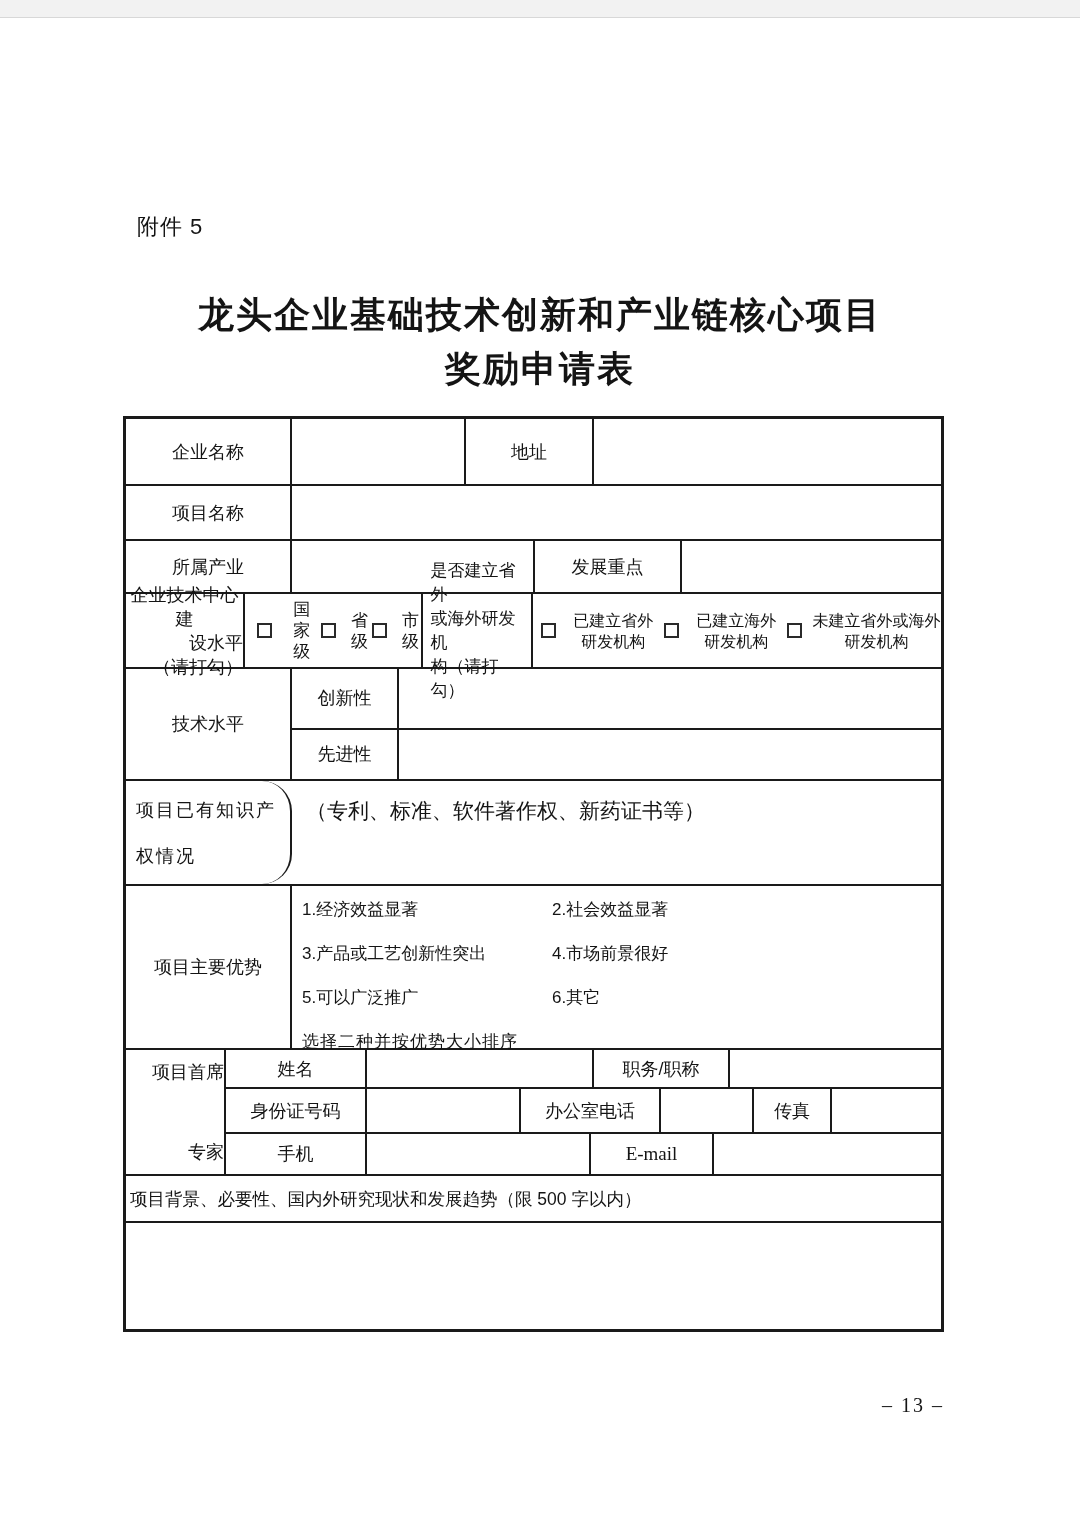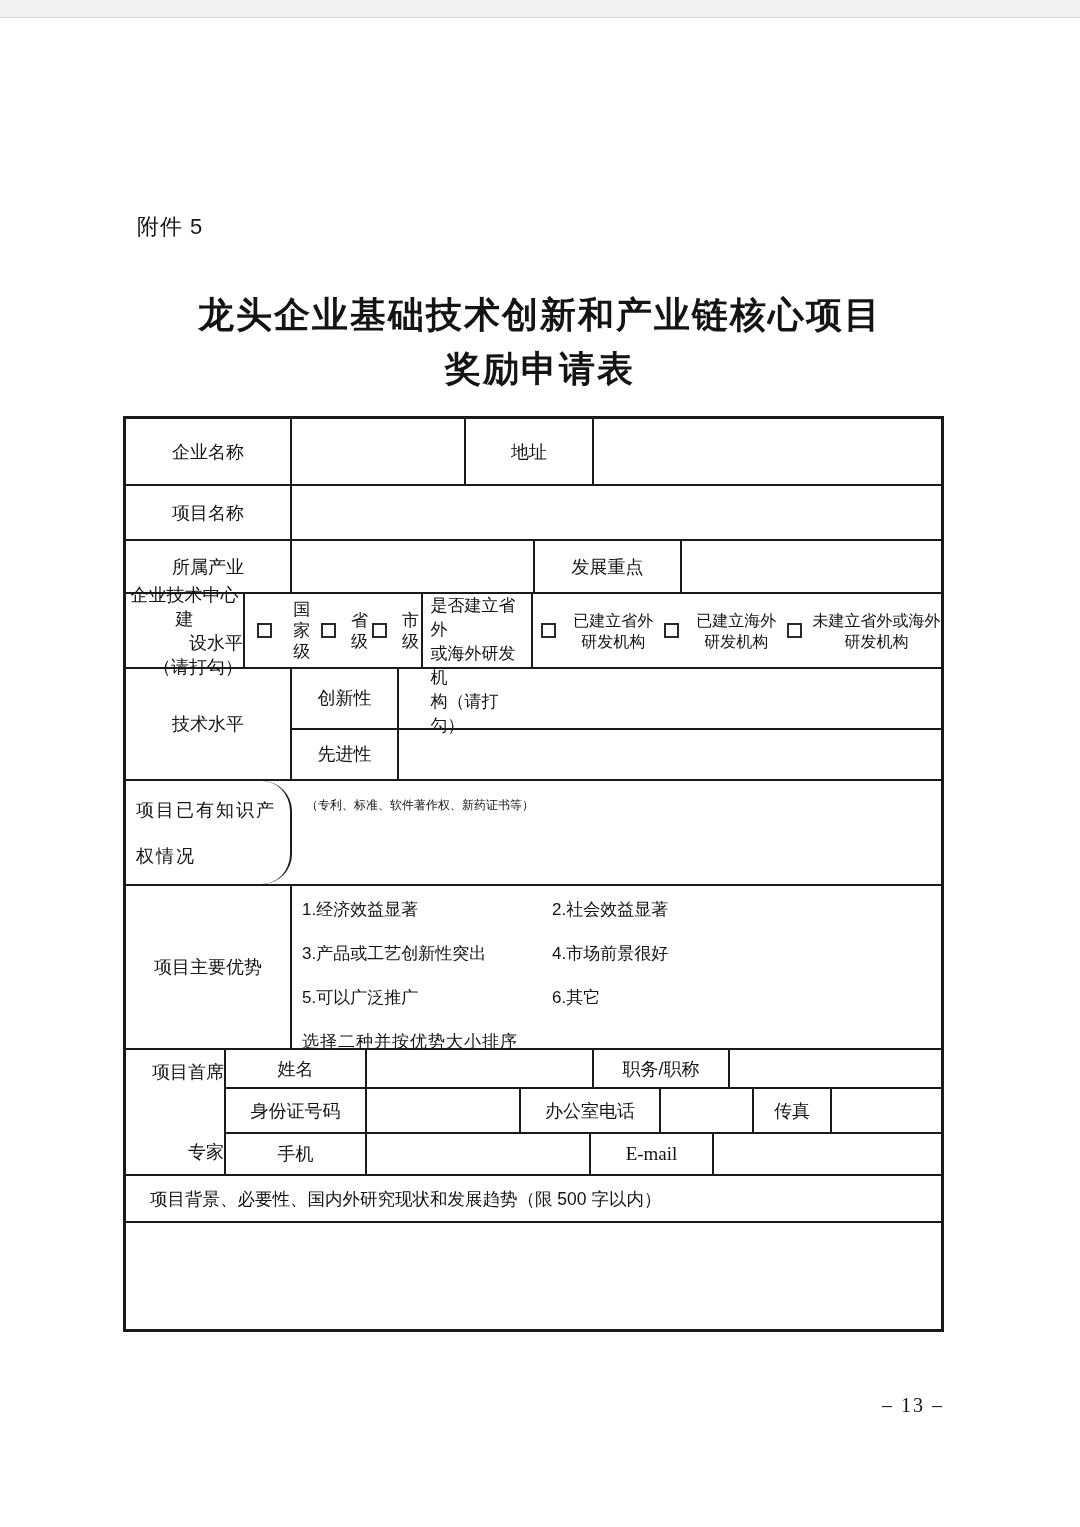--- a/index.html
+++ b/index.html
@@ -30,26 +30,26 @@
   .w154{width:154px} .w166{width:166px} .w174{width:174px} .w224{width:224px}
   .w227{width:227px} .w243{width:243px} .w78{width:78px} .w93{width:93px}
   .h57{height:67px} .h55{height:55px} .h53{height:53px} .h75{height:75px}
   .h112{height:112px} .h105{height:105px} .h164{height:164px} .h126{height:126px}
   .h47{height:47px} .h106{height:106px} .h40{height:40px} .h45{height:45px} .h41{height:41px}
   .opts { display:flex; flex-direction:row; justify-content:center; padding:4px 0 4px 12px; gap:3px;text-align:center; }
   .opt { display:flex; align-items:center; gap:13px; font-size:17px; line-height:21px; }
   .opt.small { font-size:16px; gap:10px; }
   .box { width:11px; height:11px; border:2px solid #2a2a2a; flex:0 0 auto; }
   .ip-label { letter-spacing:2px; padding:0 10px; line-height:46px; }
-  .hint { padding:16px 14px; font-size:12px; }
+  .hint { padding:16px 14px; font-size:21px; }
   .adv-content { padding:12px 0 0 10px; font-size:17px; }
   .adv-line { display:flex; margin-bottom:21px; }
   .adv-item-a { width:250px; }
   .adv-note { font-weight:bold; letter-spacing:1px; font-weight:normal; }
-  .bg-label { display:flex; align-items:center; padding-left:24px; font-size:17.5px; }
+  .bg-label { display:flex; align-items:center; padding-left:4px; font-size:17.5px; }
   .serif { font-family:"Liberation Serif", serif; }
   .page-number { position:absolute; left:868px; top:1376px; width:90px; text-align:center;
                  font-family:"Liberation Serif", serif; font-size:20px; letter-spacing:2px; }
 </style>
 </head>
 <body>
 
 <div class="sheet">
 
   <div class="attachment">附件 5</div>
@@ -93,21 +93,21 @@
         </div>
         <div class="opt">
           <span class="box"></span>
           <span>省级</span>
         </div>
         <div class="opt">
           <span class="box"></span>
           <span>市级</span>
         </div>
       </div>
-      <div class="cell label stack leftalign w147" style="align-items:flex-start; line-height:24px; font-size:17px; justify-content:space-between;">
+      <div class="cell label stack leftalign w147" style="align-items:flex-start; line-height:24px; font-size:17px; justify-content:center;">
         <div>是否建立省外</div>
         <div>或海外研发机</div>
         <div>构（请打勾）</div>
       </div>
       <div class="cell grow lastc opts" style="padding-left:8px;">
         <div class="opt small">
           <span class="box"></span>
           <span>已建立省外研发机构</span>
         </div>
         <div class="opt small">

